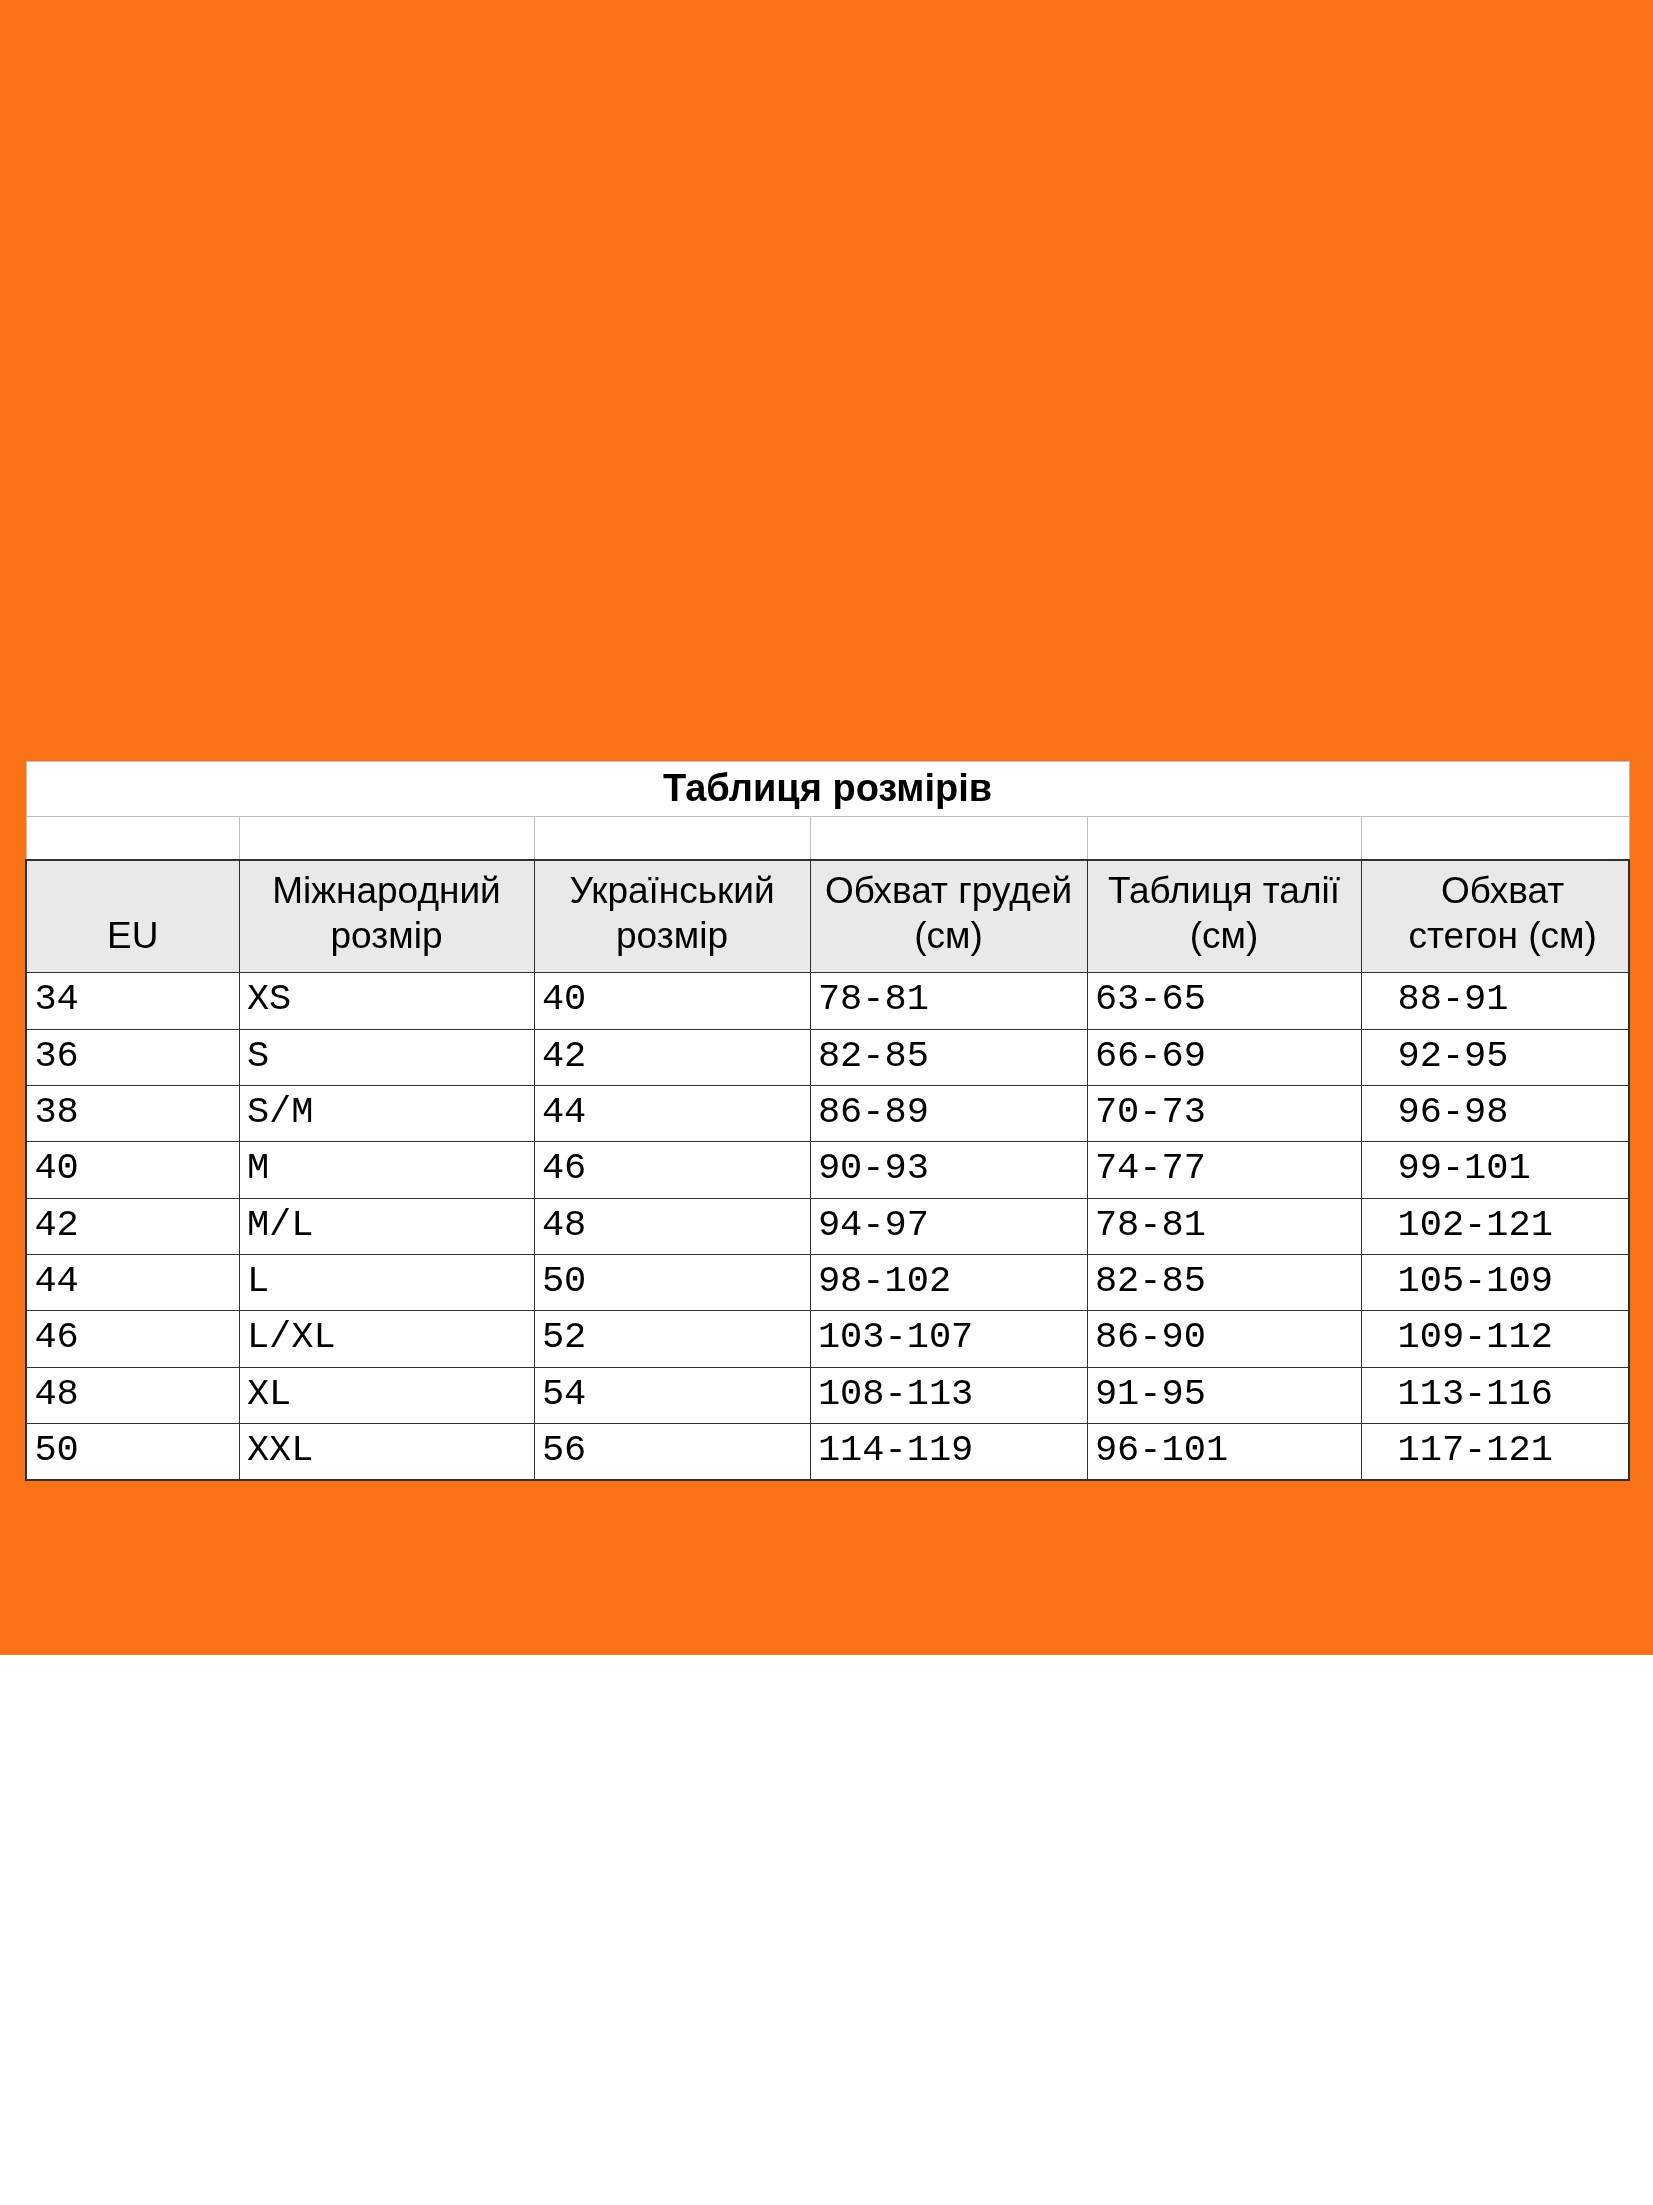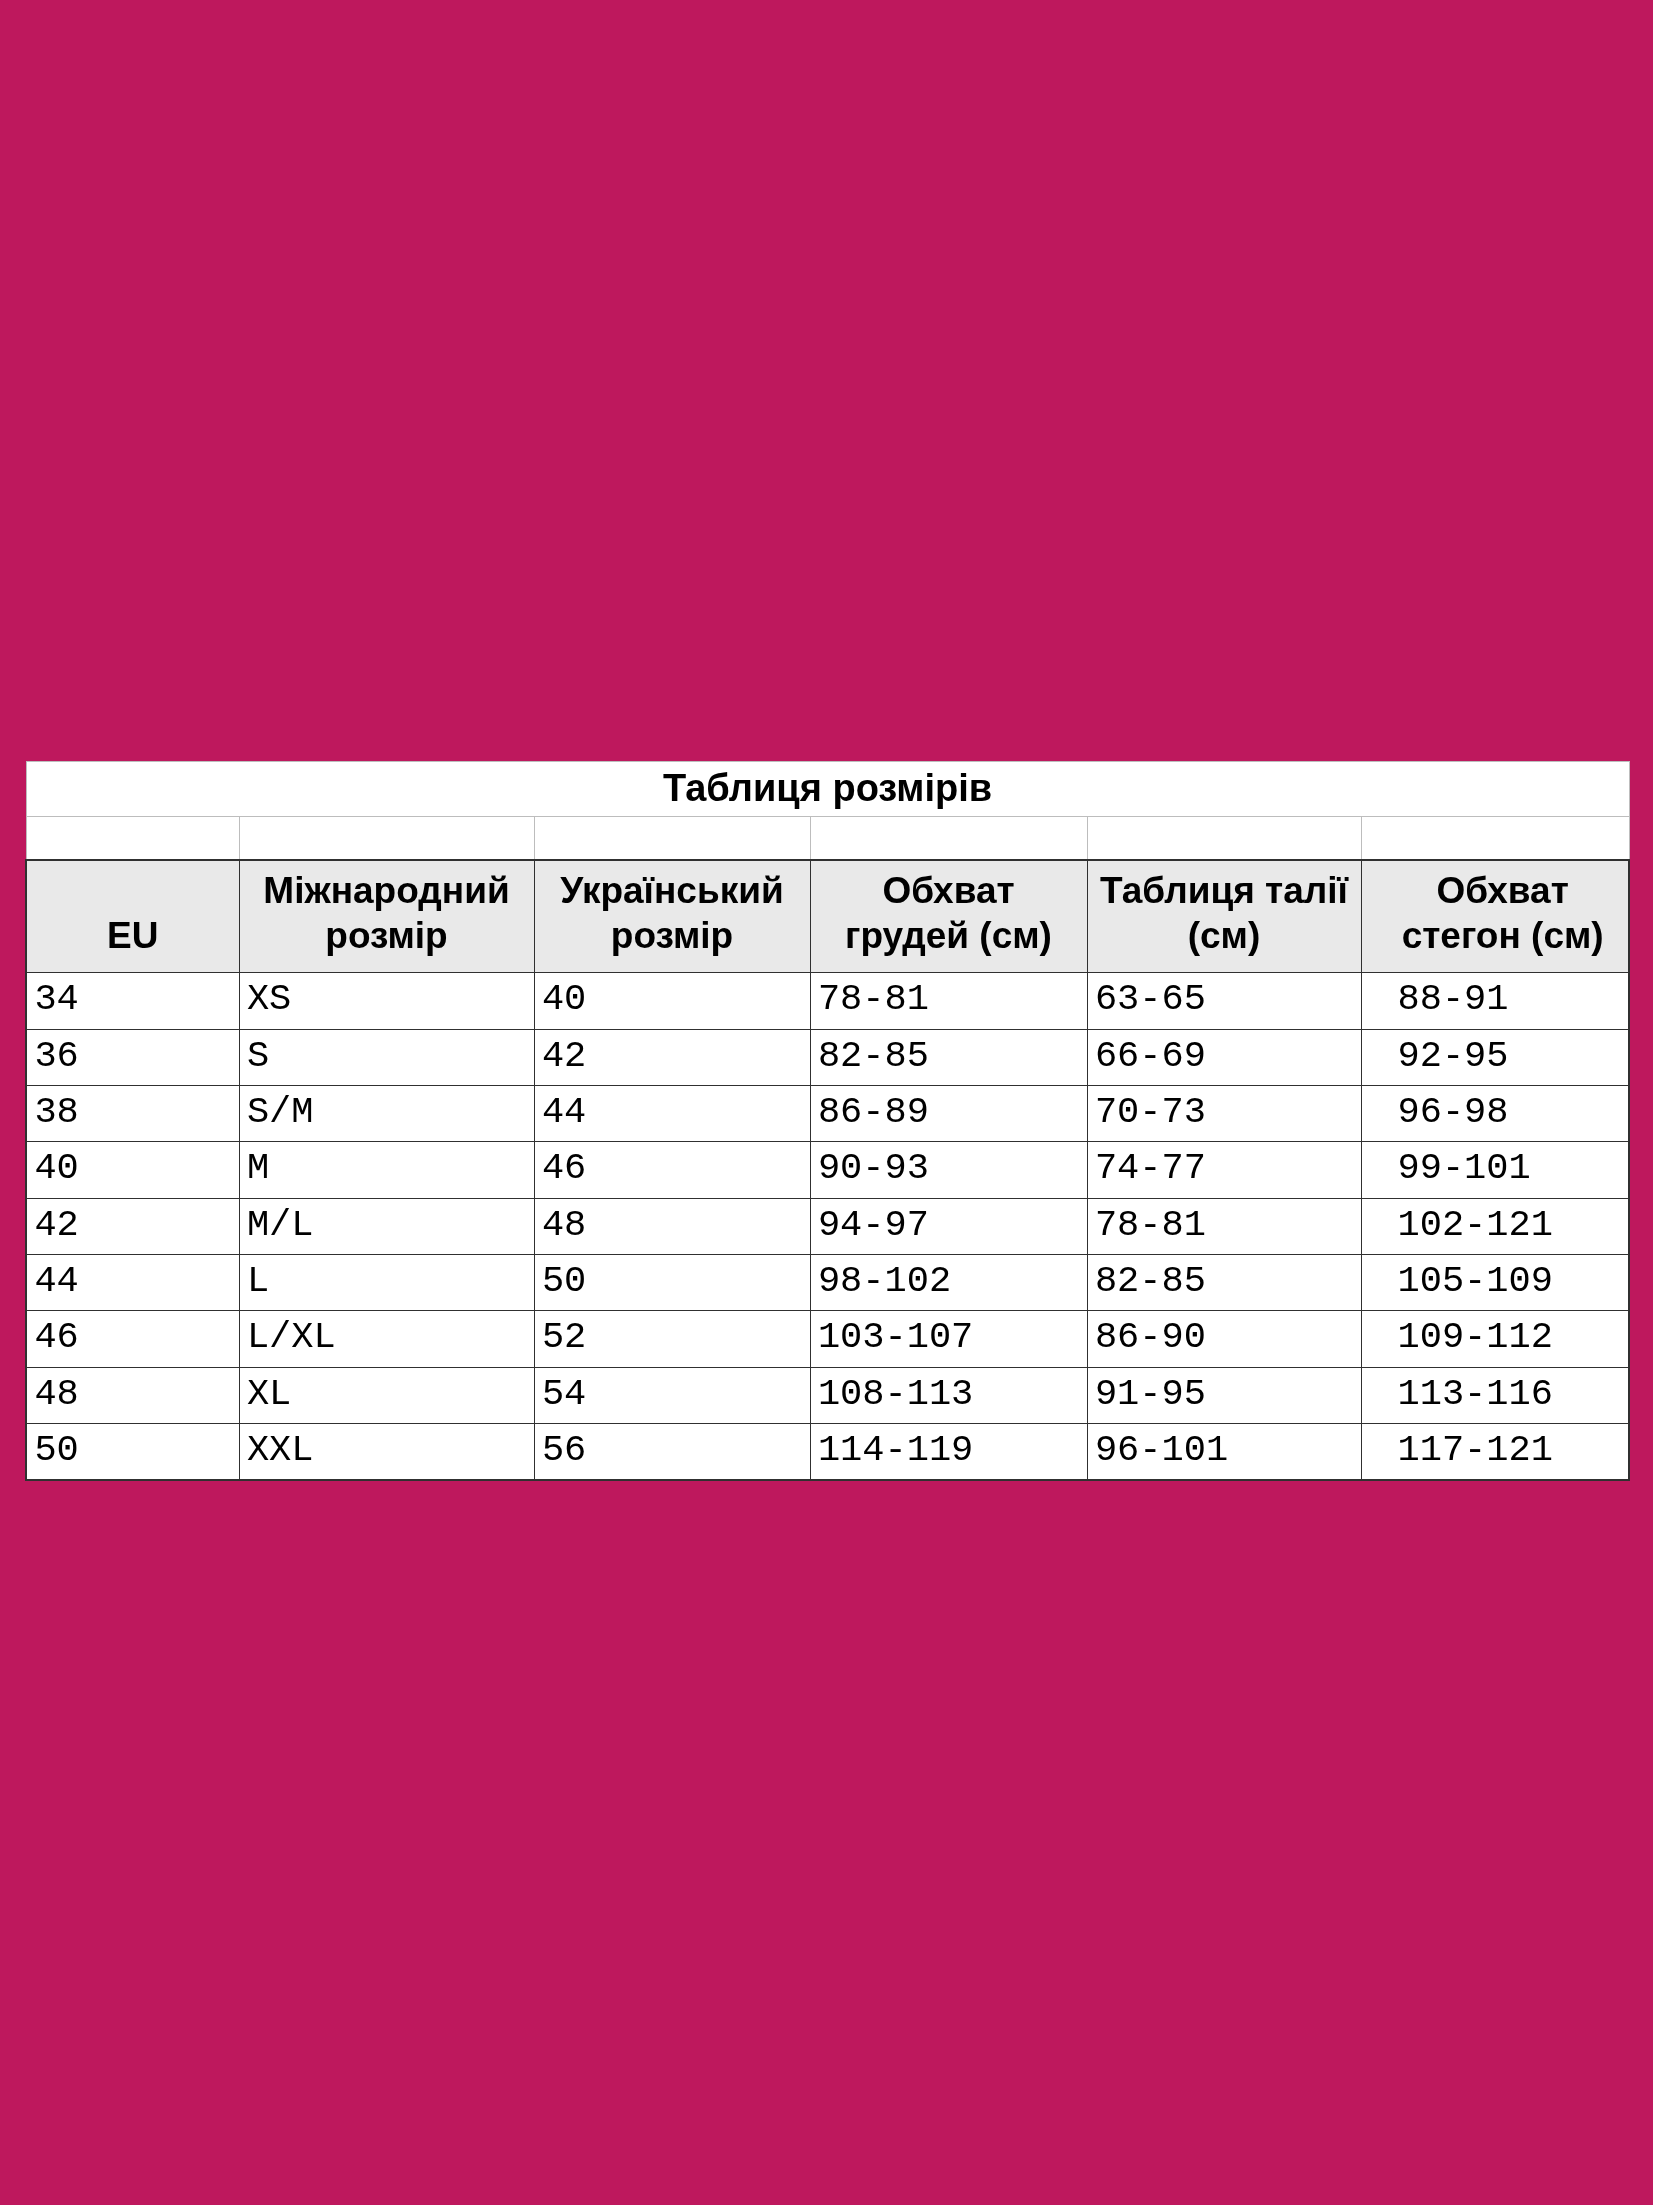--- a/index.html
+++ b/index.html
@@ -3,22 +3,22 @@
 <meta charset="utf-8">
 <style>
   html, body {
     margin: 0;
     padding: 0;
     background: #ffffff;
   }
   .page {
     position: relative;
     width: 1654px;
-    height: 2205px;
-    background: #be185d;
+    height: 1655px;
+    background: #f97316;
     font-family: "Liberation Sans", sans-serif;
     color: #000000;
     overflow: hidden;
   }
   table.size-table {
     position: absolute;
     left: 25px;
     top: 761px;
     width: 1602px;
     border-collapse: collapse;
@@ -51,21 +51,21 @@
   }
 
   
   tr.header-row th {
     border: 1.6px solid #303030;
     border-top-width: 2.5px;
     background: #e9e9e9;
     height: 112px;
     vertical-align: bottom;
     font-size: 37px;
-    font-weight: bold;
+    font-weight: normal;
     line-height: 1.22;
     padding: 6.5px 8.2px 14.7px 8.2px;
     box-sizing: border-box;
   }
   tr.header-row th:first-child { border-left-width: 2.5px; }
   tr.header-row th:last-child  { border-right-width: 2.5px; padding-left: 24px; }
 
   
   tr.data-row td {
     border: 1.6px solid #303030;

